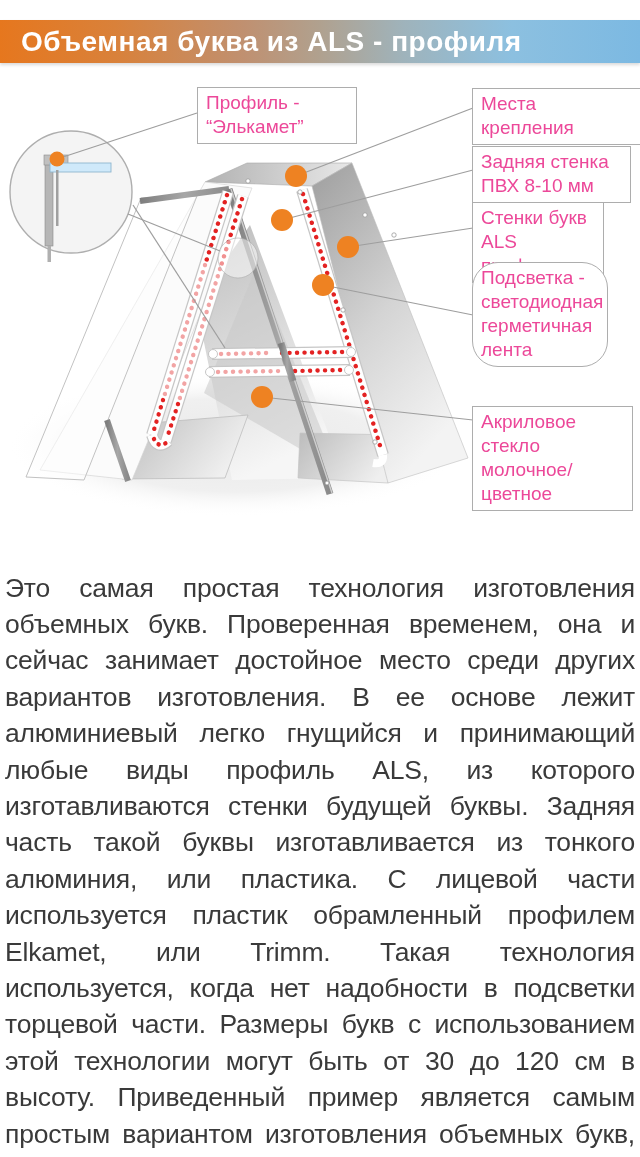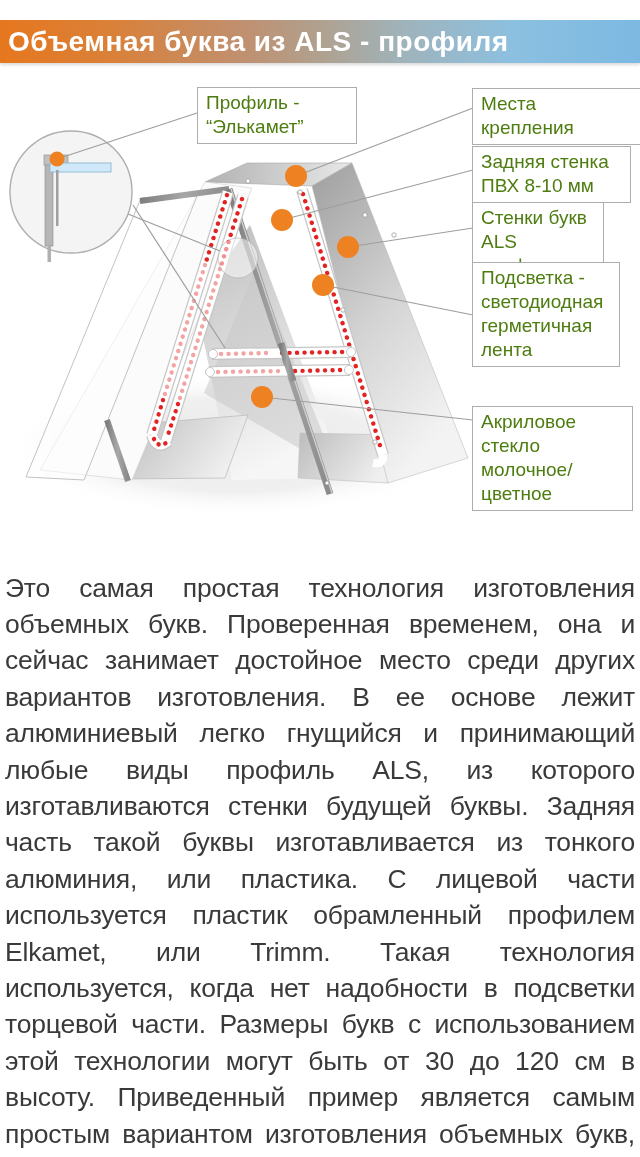--- a/index.html
+++ b/index.html
@@ -3,33 +3,33 @@
 <meta charset="utf-8">
 <style>
   html,body{margin:0;padding:0;background:#fff;}
   body{width:640px;height:1157px;font-family:"Liberation Sans",sans-serif;position:relative;overflow:hidden;}
   .titlebar{
     position:absolute;left:0;top:20px;width:640px;height:43px;
     background:linear-gradient(90deg,#e6771e 0%,#d9813a 18%,#c09070 38%,#b0a18f 50%,#9fb3bb 63%,#8cc0e0 80%,#7cb9e2 100%);
     display:flex;align-items:center;
     box-shadow:0 2px 3px rgba(0,0,0,0.15);
   }
-  .titlebar span{color:#fff;font-weight:bold;font-size:28px;padding-left:8px;letter-spacing:0.5px;white-space:nowrap;}
+  .titlebar span{color:#fff;font-weight:bold;font-size:28px;padding-left:21px;letter-spacing:0.5px;white-space:nowrap;}
   .diagram{position:absolute;left:0;top:63px;width:640px;height:480px;}
   .diagram svg{position:absolute;left:0;top:0;}
   .callout{
     position:absolute;background:#fff;border:1px solid #adadad;
-    color:#4d7c0f;font-size:19px;line-height:24px;padding:3px 8px 4px 8px;
+    color:#ec4899;font-size:19px;line-height:24px;padding:3px 8px 4px 8px;
     white-space:pre-line;box-sizing:border-box;
   }
   .co-left{left:197px;top:24px;width:160px;min-height:50px;}
   .co-1{left:472px;top:25px;width:188px;min-height:50px;}
   .co-2{left:472px;top:83px;width:159px;min-height:49px;}
   .co-3{left:472px;top:139px;width:132px;min-height:52px;}
-  .co-4{left:472px;top:199px;width:148px;min-height:99px;}
+  .co-4{left:472px;top:199px;width:136px;min-height:99px;border-radius:26px;}
   .co-5{left:472px;top:307px;width:161px;min-height:98px;margin-top:36px;}
   .bodytext{
     position:absolute;left:0;top:543px;width:640px;padding:0 5px;box-sizing:border-box;
     font-size:26.5px;line-height:36.4px;color:#3a3a3a;text-align:justify;letter-spacing:-0.2px;
   }
 </style>
 </head>
 <body>
 
 <div class="titlebar">

